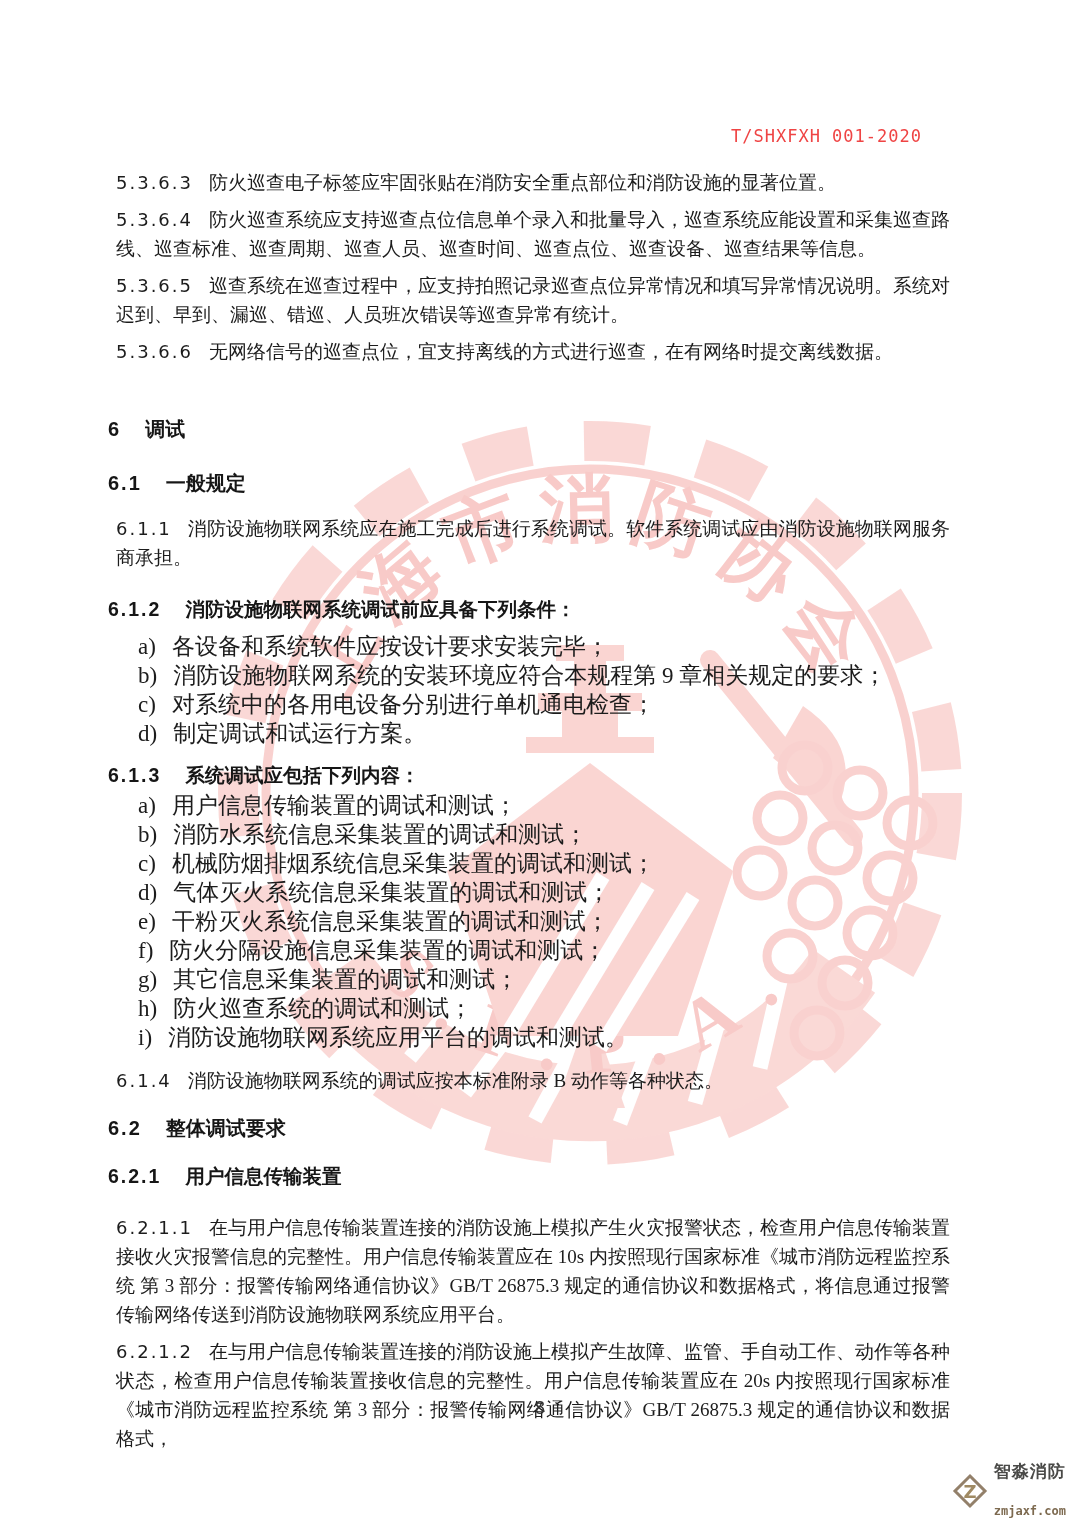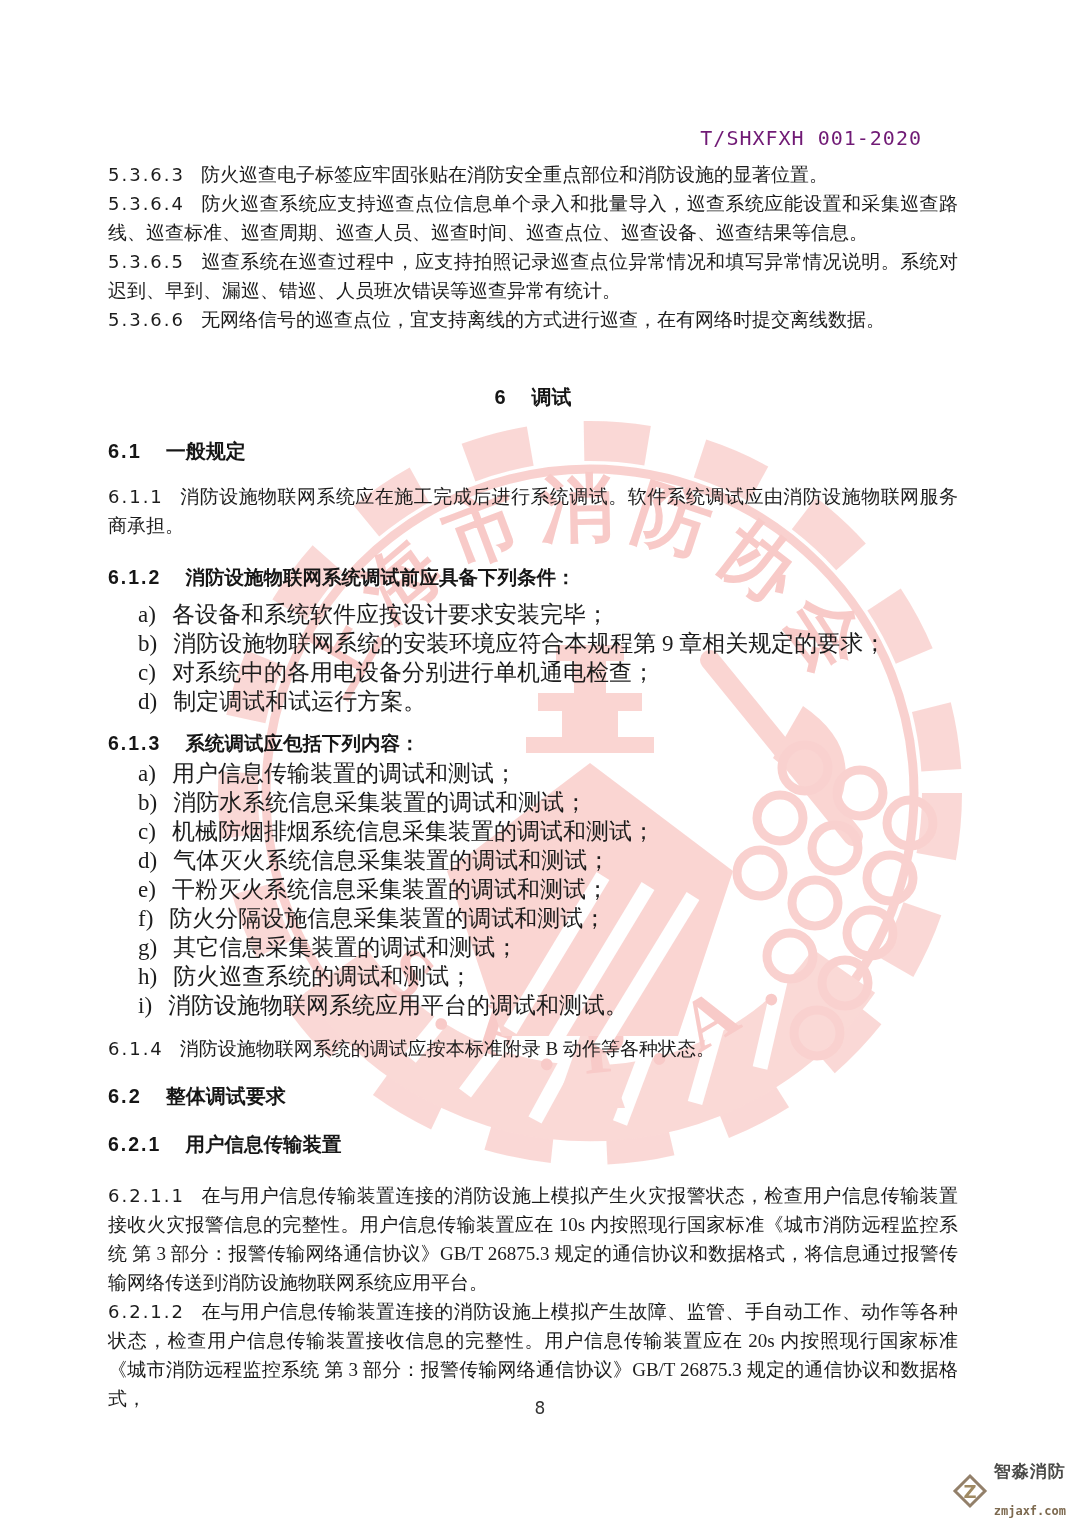--- a/index.html
+++ b/index.html
@@ -7,29 +7,29 @@
     position:relative;width:1080px;height:1526px;background:#ffffff;
     overflow:hidden;color:#1c1c1c;
     font-family:"Liberation Serif","DejaVu Serif",serif;
   }
   
   .watermark{position:absolute;left:205px;top:408px;width:770px;height:770px;opacity:.62;pointer-events:none;}
   
   .header-code{
     position:absolute;top:126px;right:158px;
     font-family:"DejaVu Sans Mono","Liberation Mono",monospace;
-    font-size:20px;letter-spacing:1px;color:#701a75;text-align:center;
+    font-size:17px;letter-spacing:1px;color:#ef4444;text-align:center;
   }
   
   .content{position:absolute;left:108px;top:160px;width:850px;}
-  .para{margin:0;font-size:19px;line-height:29px;text-align:justify;}
+  .para{margin:8px;font-size:19px;line-height:29px;text-align:justify;}
   .num{font-family:"DejaVu Sans","Liberation Sans",sans-serif;font-size:18px;letter-spacing:2px;margin-right:16px;white-space:nowrap;}
   .hd{margin:0;font-family:"Liberation Sans","DejaVu Sans",sans-serif;font-weight:bold;color:#161616;}
   .hd .hnum{font-weight:bold;letter-spacing:2px;margin-right:24px;}
-  .chapter{font-size:20px;line-height:30px;text-align:center;}
+  .chapter{font-size:20px;line-height:30px;}
   .sec{font-size:20px;line-height:30px;}
   .sub{font-size:19.5px;line-height:30px;}
   .li{margin:0;padding-left:30px;font-size:23px;line-height:29px;text-align:justify;}
   .lbl{font-family:"Liberation Serif",serif;margin-right:16px;}
   .g48{margin-top:48px}.g24{margin-top:24px}.g16{margin-top:16px}.g22{margin-top:22px}
   .g8{margin-top:8px}.g12{margin-top:12px}.g4{margin-top:1px}.g14{margin-top:14px}
   .g18{margin-top:18px}.g0{margin-top:0}
   
   .page-number{
     position:absolute;top:1398px;left:0;width:100%;text-align:center;

